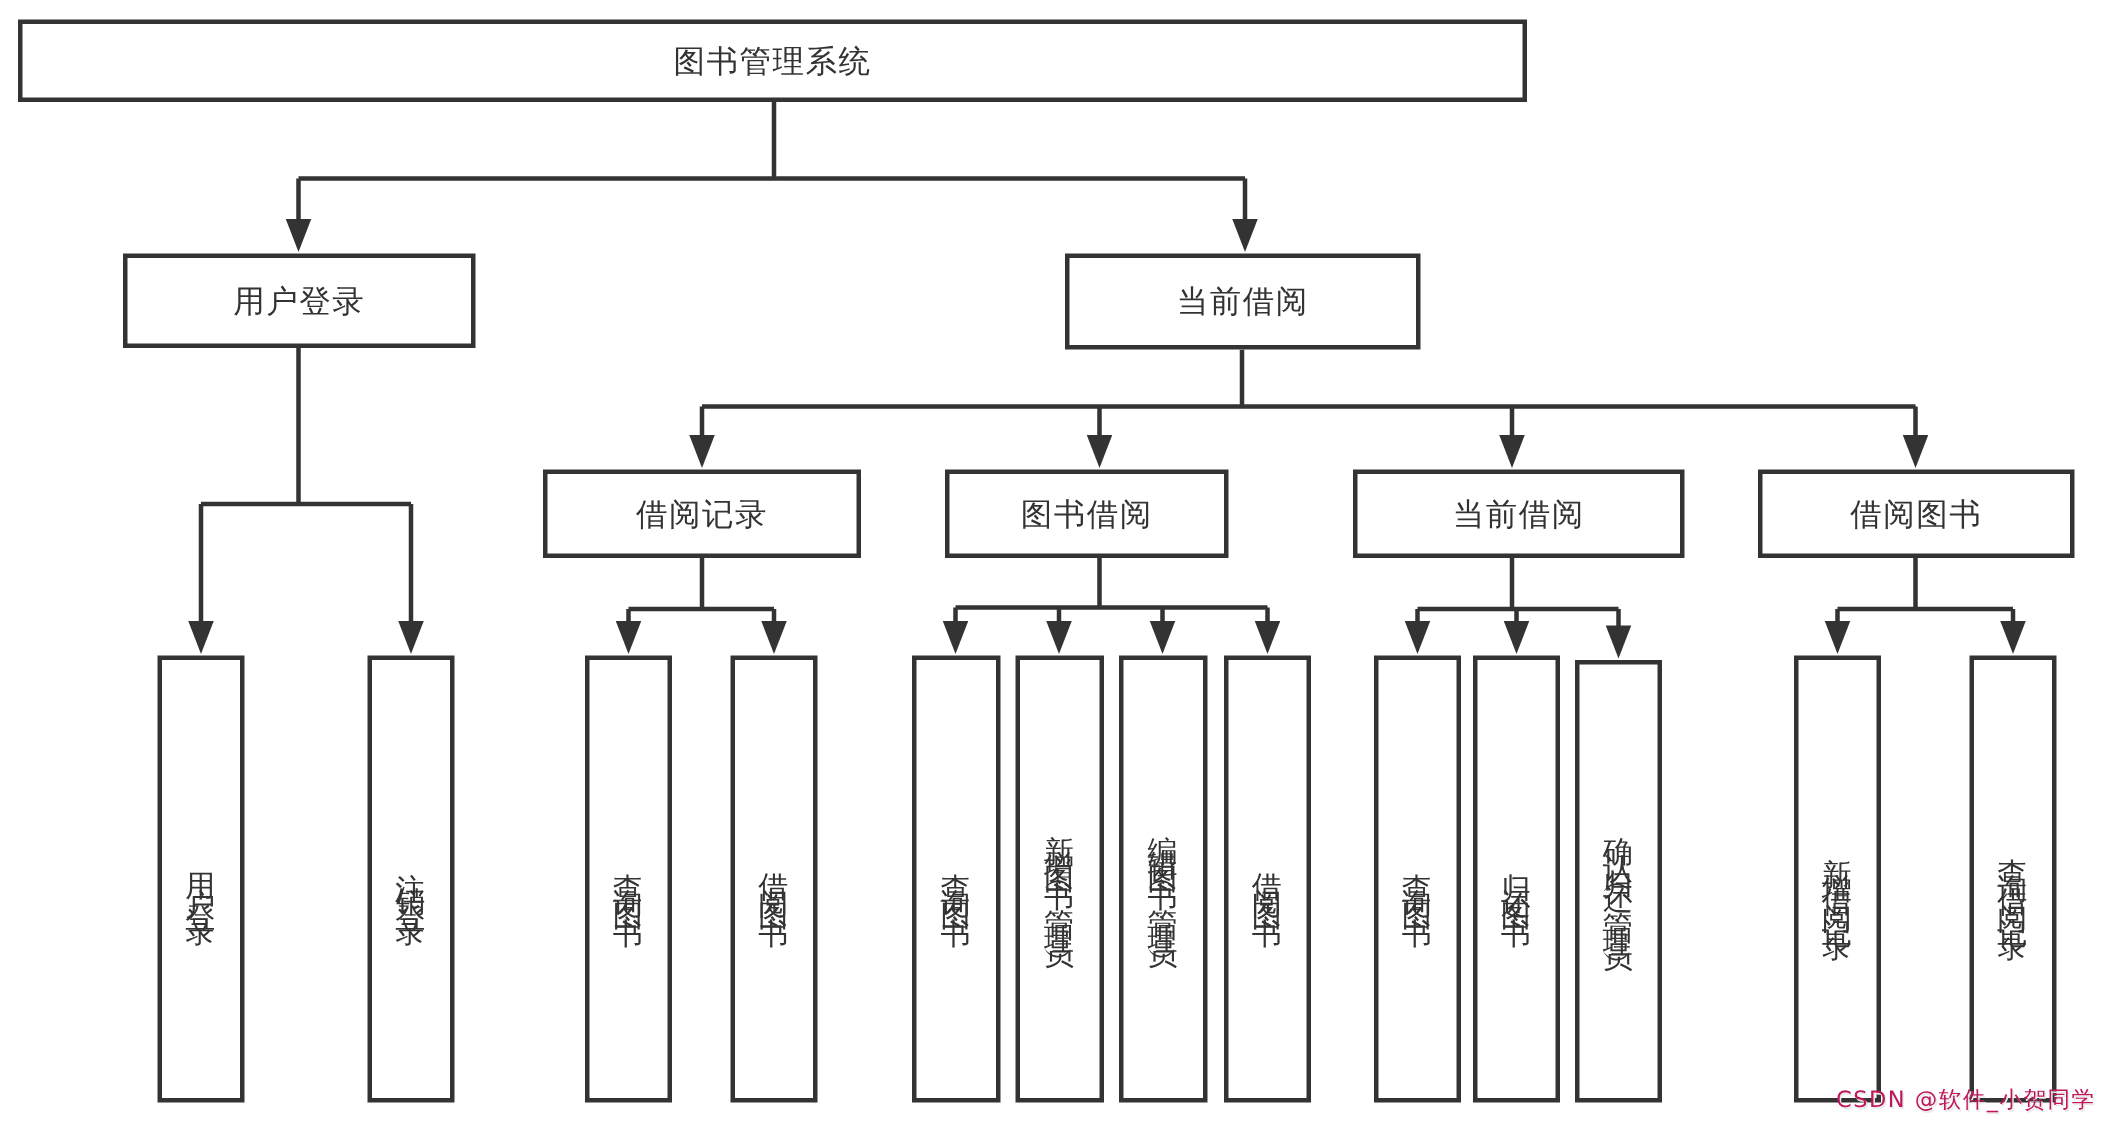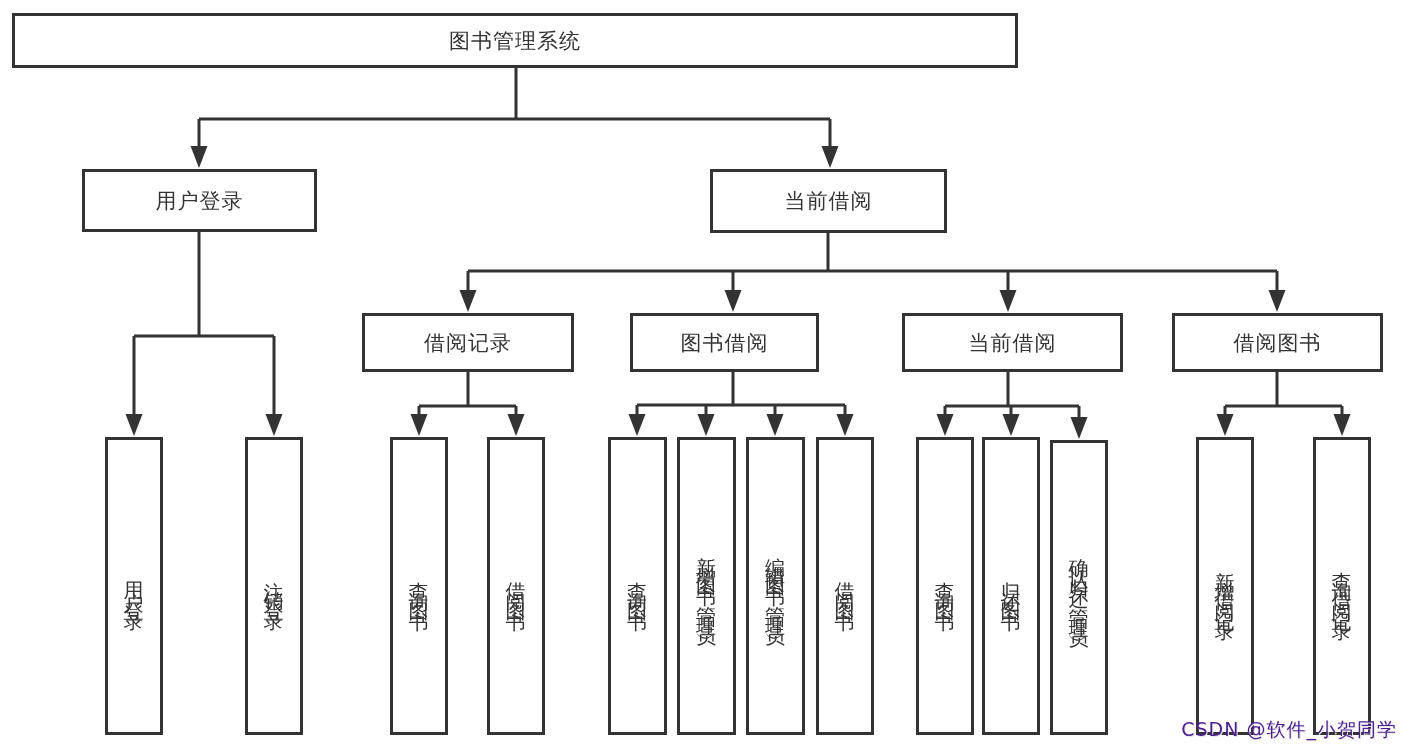--- a/index.html
+++ b/index.html
@@ -45,22 +45,22 @@
   .n-leaf7  {left:746px; top:437px; width:59px;height:298px;}
   .n-leaf8  {left:816px; top:437px; width:58px;height:298px;}
   .n-leaf9  {left:916px; top:437px; width:58px;height:298px;}
   .n-leaf10 {left:982px; top:437px; width:58px;height:298px;}
   .n-leaf11 {left:1050px;top:440px; width:58px;height:295px;}
   .n-leaf12 {left:1196px;top:437px; width:58px;height:298px;}
   .n-leaf13 {left:1313px;top:437px; width:58px;height:298px;}
   .watermark{
     position:absolute;
     right:8px;bottom:4px;
-    font-size:19px;
-    color:#4c1d95;
+    font-size:15px;
+    color:#be185d;
     letter-spacing:1px;
     text-shadow:1px 1px 0 #e9e9e9;
     white-space:nowrap;
   }
 </style>
 </head>
 <body>
 
 <div class="stage">
 

